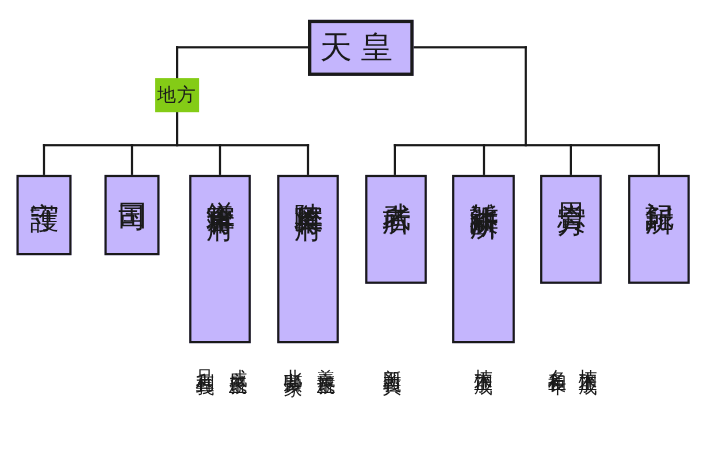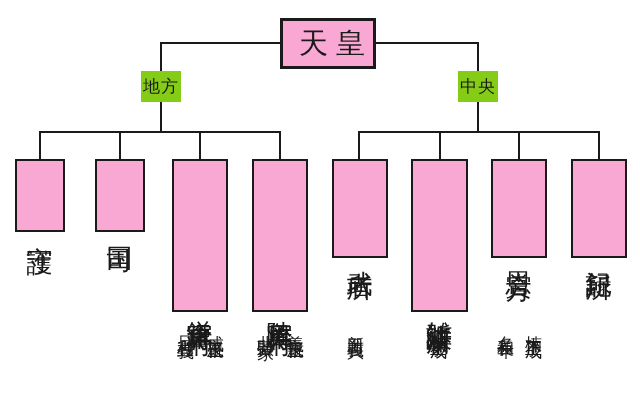--- a/index.html
+++ b/index.html
@@ -4,22 +4,22 @@
 <style>
   * { margin:0; padding:0; box-sizing:border-box; }
   html,body { background:#ffffff; }
   .canvas {
     position:relative; width:640px; height:416px; background:#ffffff;
     font-family:"DejaVu Sans","Liberation Sans",sans-serif;
     color:#1a1a1a; overflow:hidden;
   }
   .line { position:absolute; background:#1a1a1a; }
   .box {
-    position:absolute; border:2px solid #1a1a1a; background:#f9a8d4;
-    display:flex; align-items:center; justify-content:flex-end; z-index:1;
+    position:absolute; border:2px solid #1a1a1a; background:#c4b5fd;
+    display:flex; align-items:center; justify-content:flex-start; z-index:1;
   }
   .root {
     border-width:3px; font-size:29px;
   }
   .root .root-label { letter-spacing:8px; padding-left:8px; white-space:nowrap; }
   .office {
     writing-mode:vertical-rl; text-orientation:upright;
     font-size:26px; letter-spacing:2px; line-height:1;
   }
   .office .office-label { padding-top:2px; }
@@ -52,21 +52,20 @@
   <div class="line" style="left:358px; top:131px; width:2px; height:29px;"></div>
   <div class="line" style="left:439px; top:131px; width:2px; height:29px;"></div>
   <div class="line" style="left:518px; top:131px; width:2px; height:29px;"></div>
   <div class="line" style="left:598px; top:131px; width:2px; height:29px;"></div>
 
   <div class="box root" style="left:280px; top:18px; width:96px; height:51px;">
     <span class="root-label">天皇</span>
   </div>
 
   <div class="branch-label" style="left:161px;">地方</div>
-  <div class="branch-label" style="left:478px;">中央</div>
 
   <div class="box office" style="left:15px; top:159px; width:50px; height:73px;">
     <span class="office-label">守護</span>
   </div>
   <div class="box office" style="left:95px; top:159px; width:50px; height:73px;">
     <span class="office-label">国司</span>
   </div>
   <div class="box office" style="left:172px; top:159px; width:56px; height:153px;">
     <span class="office-label">鎌倉将軍府</span>
   </div>

